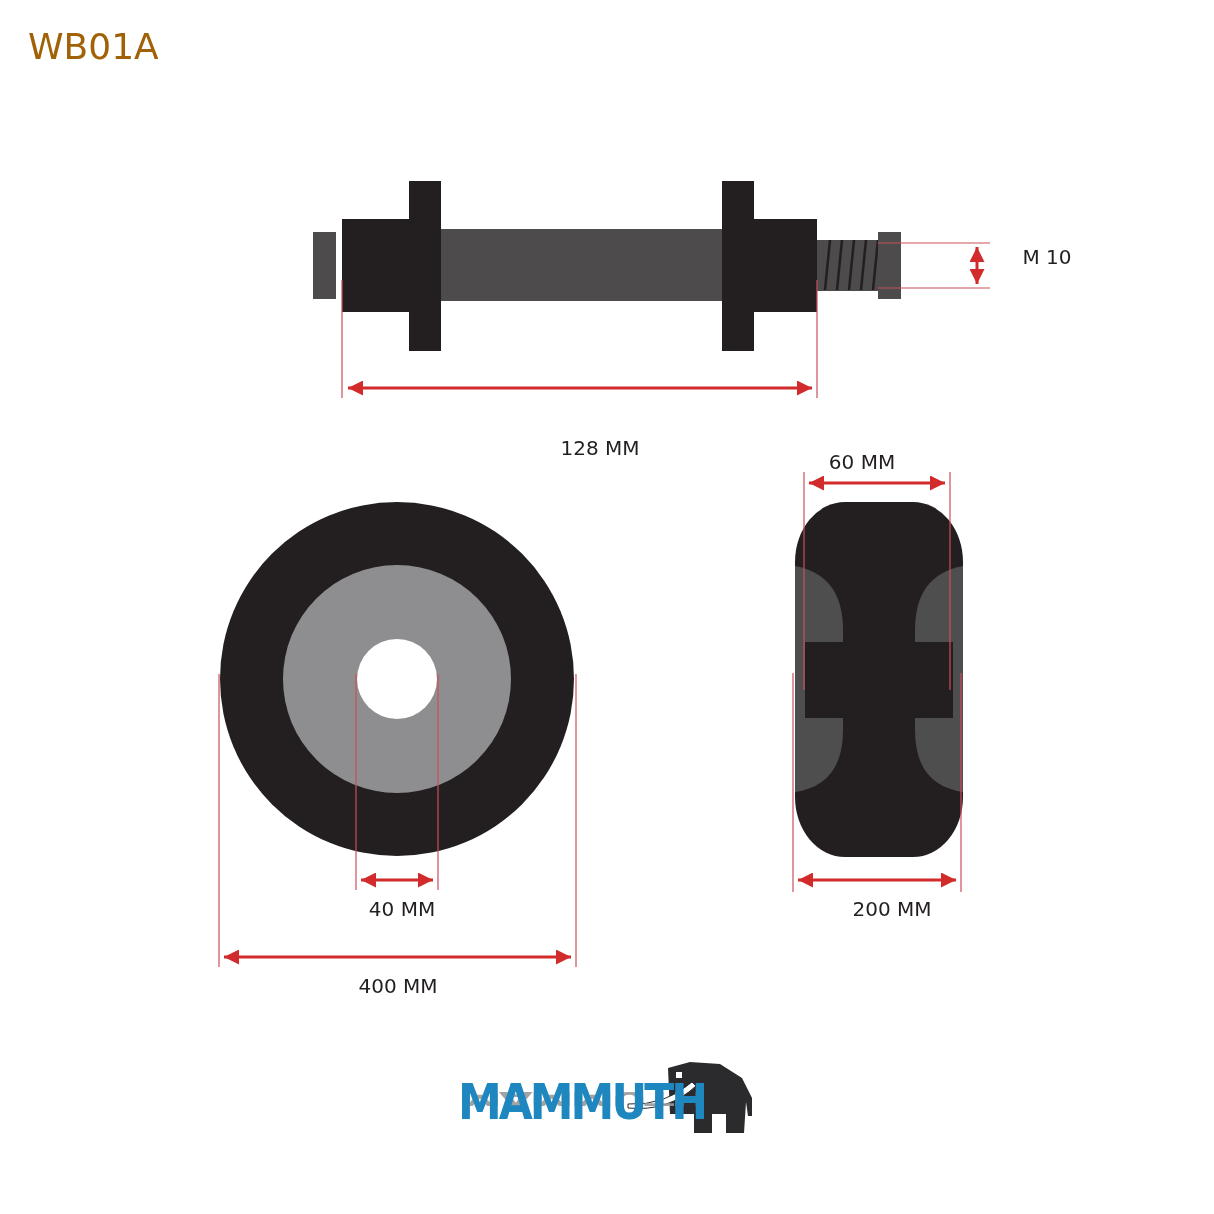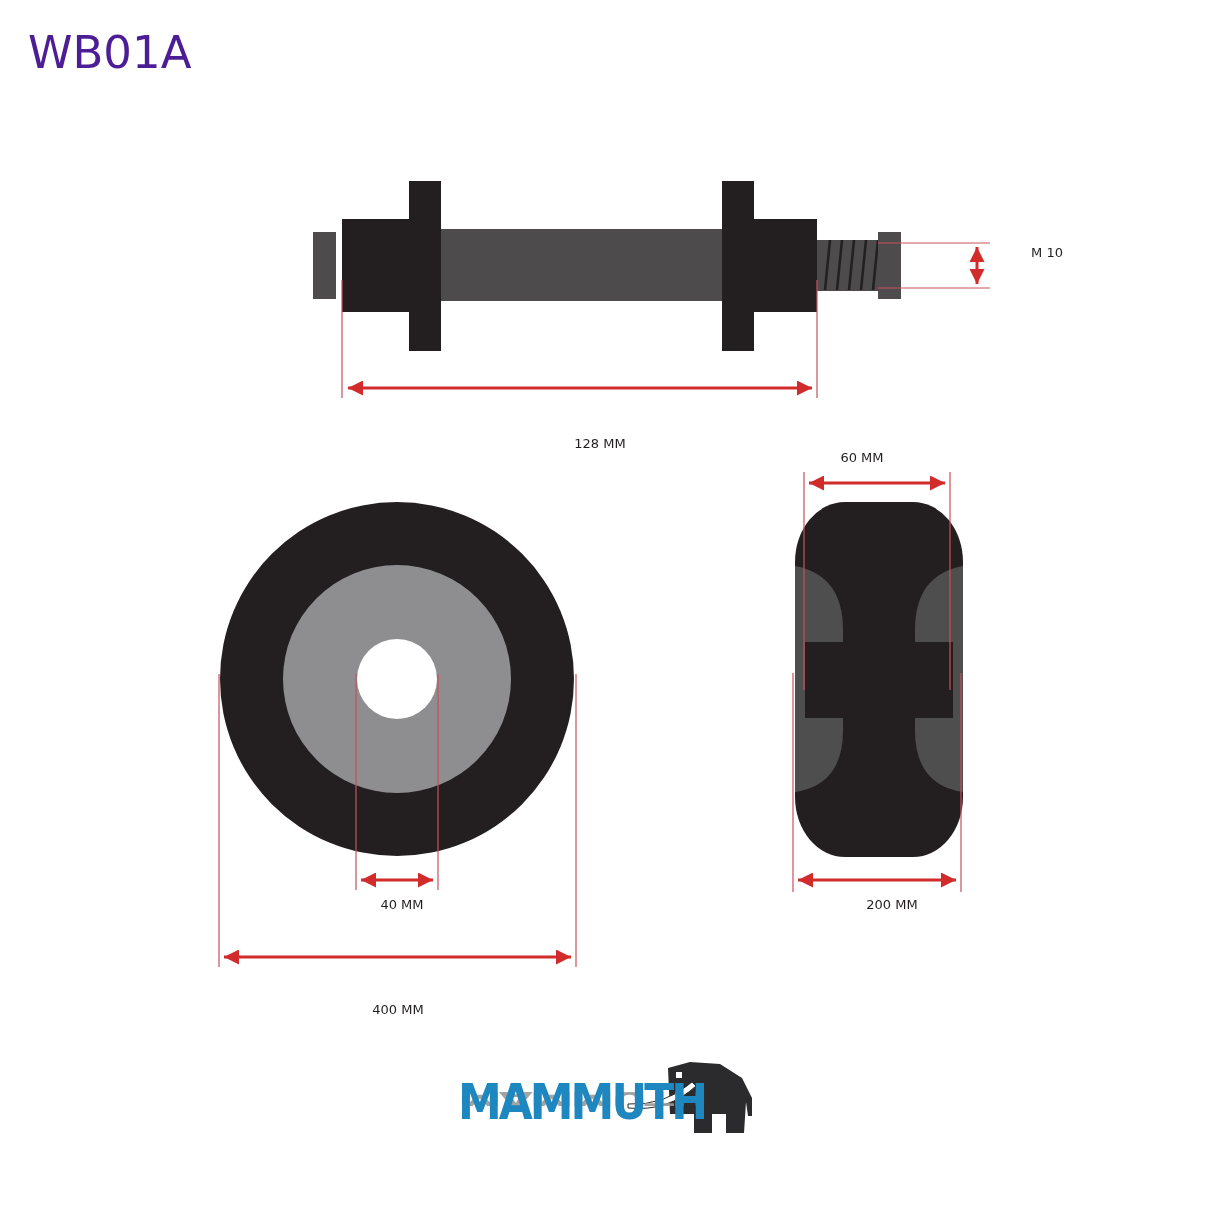--- a/index.html
+++ b/index.html
@@ -1,19 +1,19 @@
 <!DOCTYPE html>
 <html><head>
 <meta charset="utf-8">
 <style>
   html, body { margin: 0; padding: 0; background: #ffffff; }
   body { width: 1214px; height: 1214px; position: relative; overflow: hidden; font-family: "DejaVu Sans", sans-serif; }
   #canvas { position: absolute; left: 0; top: 0; width: 1214px; height: 1214px; }
-  .title { position: absolute; left: 28px; top: 26px; font-size: 45px; color: #4c1d95; font-family: "DejaVu Sans", sans-serif; letter-spacing: 0px; }
-  .dim-label { position: absolute; font-size: 13px; color: #231f20; font-family: "DejaVu Sans", sans-serif; white-space: nowrap; transform: translateX(-50%); }
+  .title { position: absolute; left: 28px; top: 26px; font-size: 36px; color: #a16207; font-family: "DejaVu Sans", sans-serif; letter-spacing: 0px; }
+  .dim-label { position: absolute; font-size: 20px; color: #231f20; font-family: "DejaVu Sans", sans-serif; white-space: nowrap; transform: translateX(-50%); }
   .logo-text { position: absolute; left: 458px; top: 1072px; font-family: "DejaVu Sans", sans-serif; font-weight: bold; font-size: 44px; color: #1f87bf; letter-spacing: -3px; transform: scaleY(1.15); transform-origin: left top; }
   .logo-reflect { position: absolute; left: 458px; top: 1110px; font-family: "DejaVu Sans", sans-serif; font-weight: bold; font-size: 44px; color: #9a9a9a; letter-spacing: -3px; transform: scaleY(-0.45); transform-origin: left top; opacity: 0.9; }
 </style>
 </head>
 <body>
 
 <div class="title">WB01A</div>
 
 <svg id="canvas" viewBox="0 0 1214 1214" xmlns="http://www.w3.org/2000/svg">
   <defs>
@@ -110,16 +110,16 @@
     <rect x="676" y="1072" width="6" height="6" fill="#ffffff"></rect>
     <path d="M628,1104 Q665,1106 692,1082 L696,1086 Q668,1112 628,1108 Z" fill="#ffffff" stroke="#2b2b2d" stroke-width="1"></path>
   </g>
 </svg>
 
 <div class="dim-label" style="left:1047px; top:245px;">M 10</div>
 <div class="dim-label" style="left:600px; top:405px;margin-top:31px;">128 MM</div>
 <div class="dim-label" style="left:862px; top:450px;">60 MM</div>
 <div class="dim-label" style="left:402px; top:897px;">40 MM</div>
 <div class="dim-label" style="left:892px; top:897px;">200 MM</div>
-<div class="dim-label" style="left:398px; top:1002px;">400 MM</div>
+<div class="dim-label" style="left:398px; top:974px;">400 MM</div>
 
 <div class="logo-reflect">MAMMUTH</div>
 <div class="logo-text">MAMMUTH</div>
 
 </body></html>

